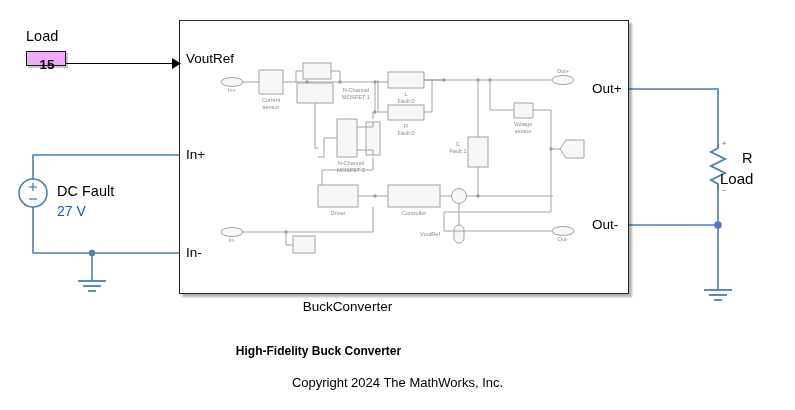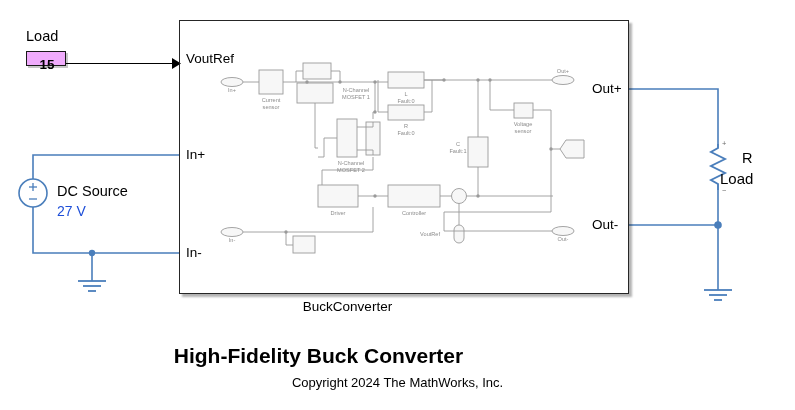--- a/index.html
+++ b/index.html
@@ -80,21 +80,21 @@
     left: 0; top: 299px;
     width: 795px;
     text-align: center;
     font-size: 13.5px;
     transform: translateX(-50px);
   }
   #main-title {
     left: 0; top: 344px;
     width: 637px;
     text-align: center;
-    font-size: 21px;
+    font-size: 12px;
     font-weight: bold;
   }
   #copyright {
     left: 0; top: 375px;
     width: 795px;
     text-align: center;
     font-size: 13px;
   }
   
   #dc-name  { left: 57px; top: 183px; font-size: 14.5px; }
@@ -284,21 +284,21 @@
 </div>
 
 <div id="buck-block" style="background:transparent;box-shadow:3px 3px 2px rgba(0,0,0,0.30);pointer-events:none"></div>
 
 <div class="port-lbl" id="p-voutref">VoutRef</div>
 <div class="port-lbl" id="p-inplus">In+</div>
 <div class="port-lbl" id="p-inminus">In-</div>
 <div class="port-lbl" id="p-outplus">Out+</div>
 <div class="port-lbl" id="p-outminus">Out-</div>
 
-<div class="lbl" id="dc-name">DC Source</div>
+<div class="lbl" id="dc-name">DC Fault</div>
 <div class="lbl" id="dc-val">27 V</div>
 
 <div class="lbl" id="rl-name">R</div>
 <div class="lbl" id="rl-sub">Load</div>
 
 <div class="lbl" id="sys-name">BuckConverter</div>
 <div class="lbl" id="main-title">High-Fidelity Buck Converter</div>
 <div class="lbl" id="copyright">Copyright 2024 The MathWorks, Inc.</div>
 
 <div style="position:absolute;left:179px;top:20px;width:450px;height:274px;

